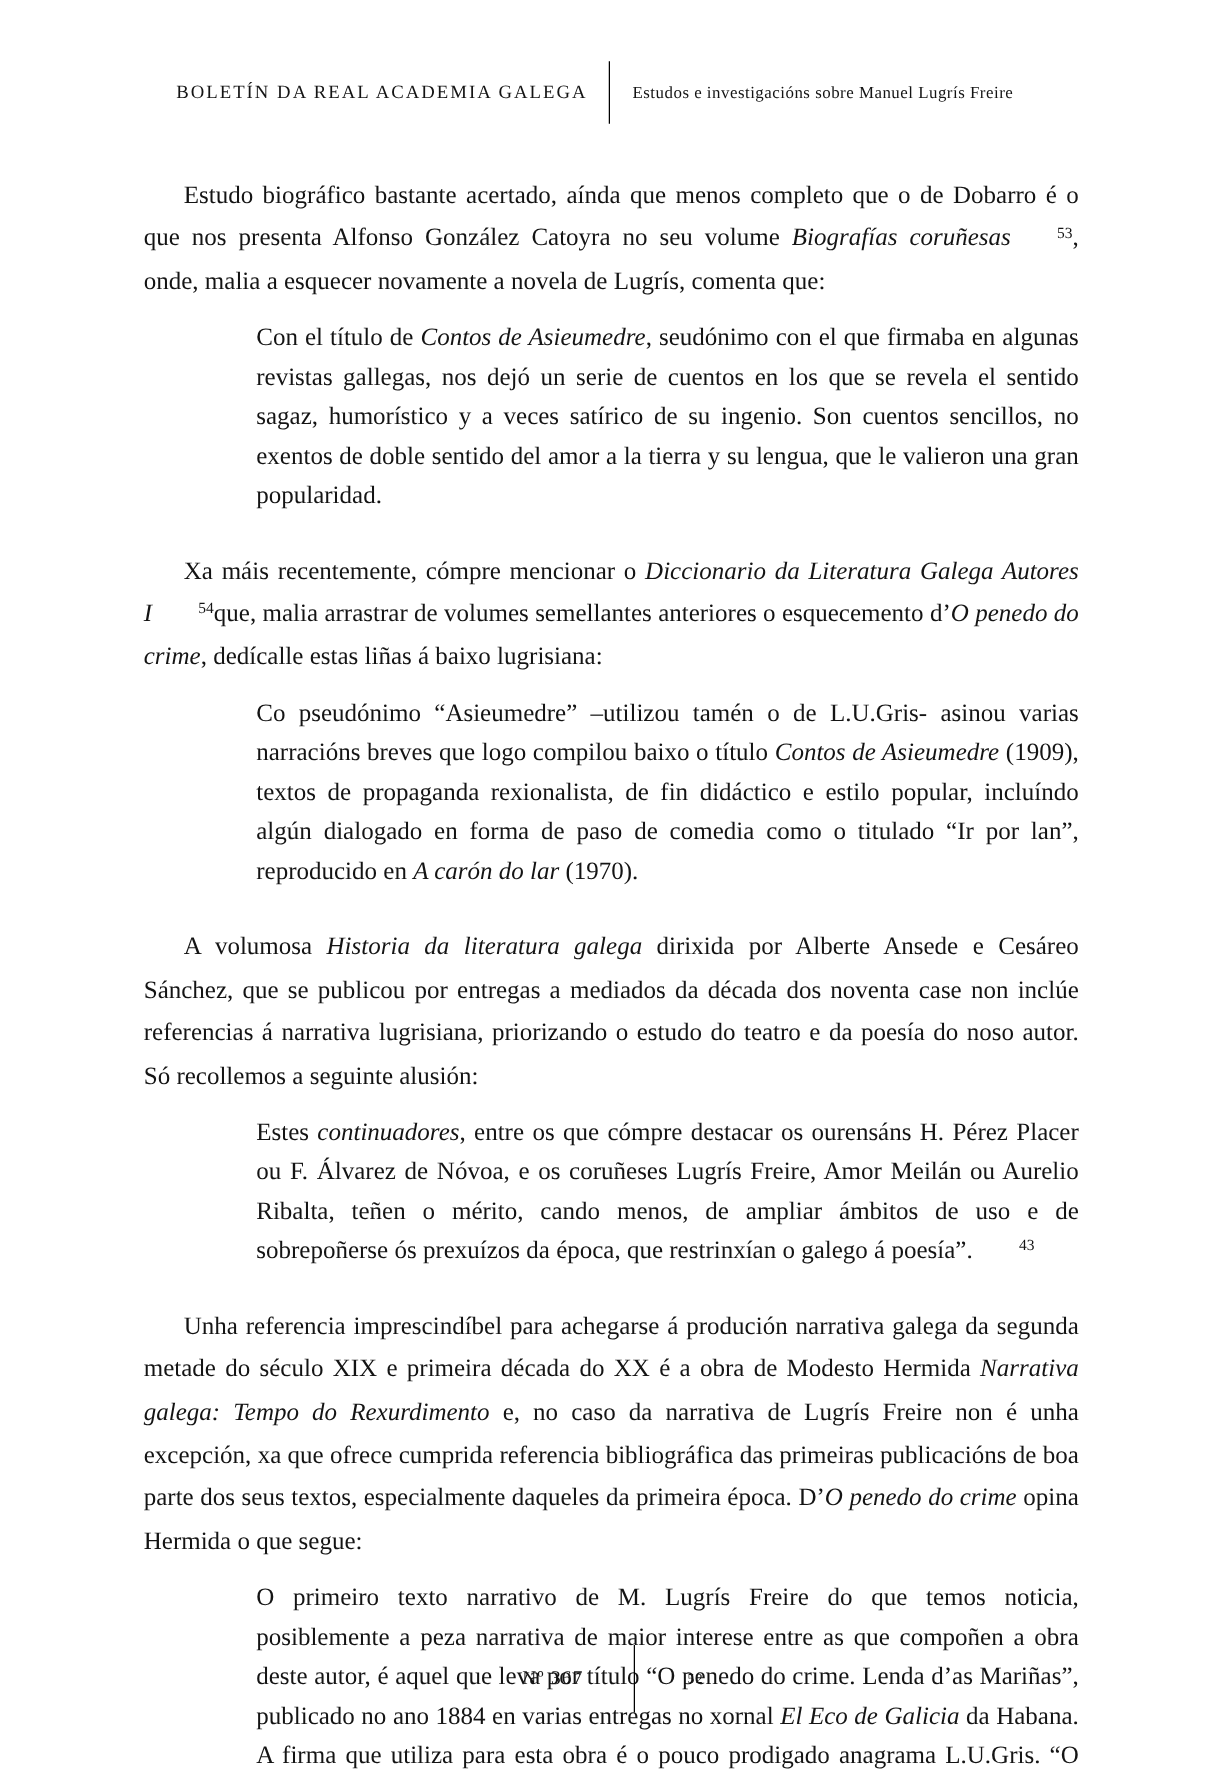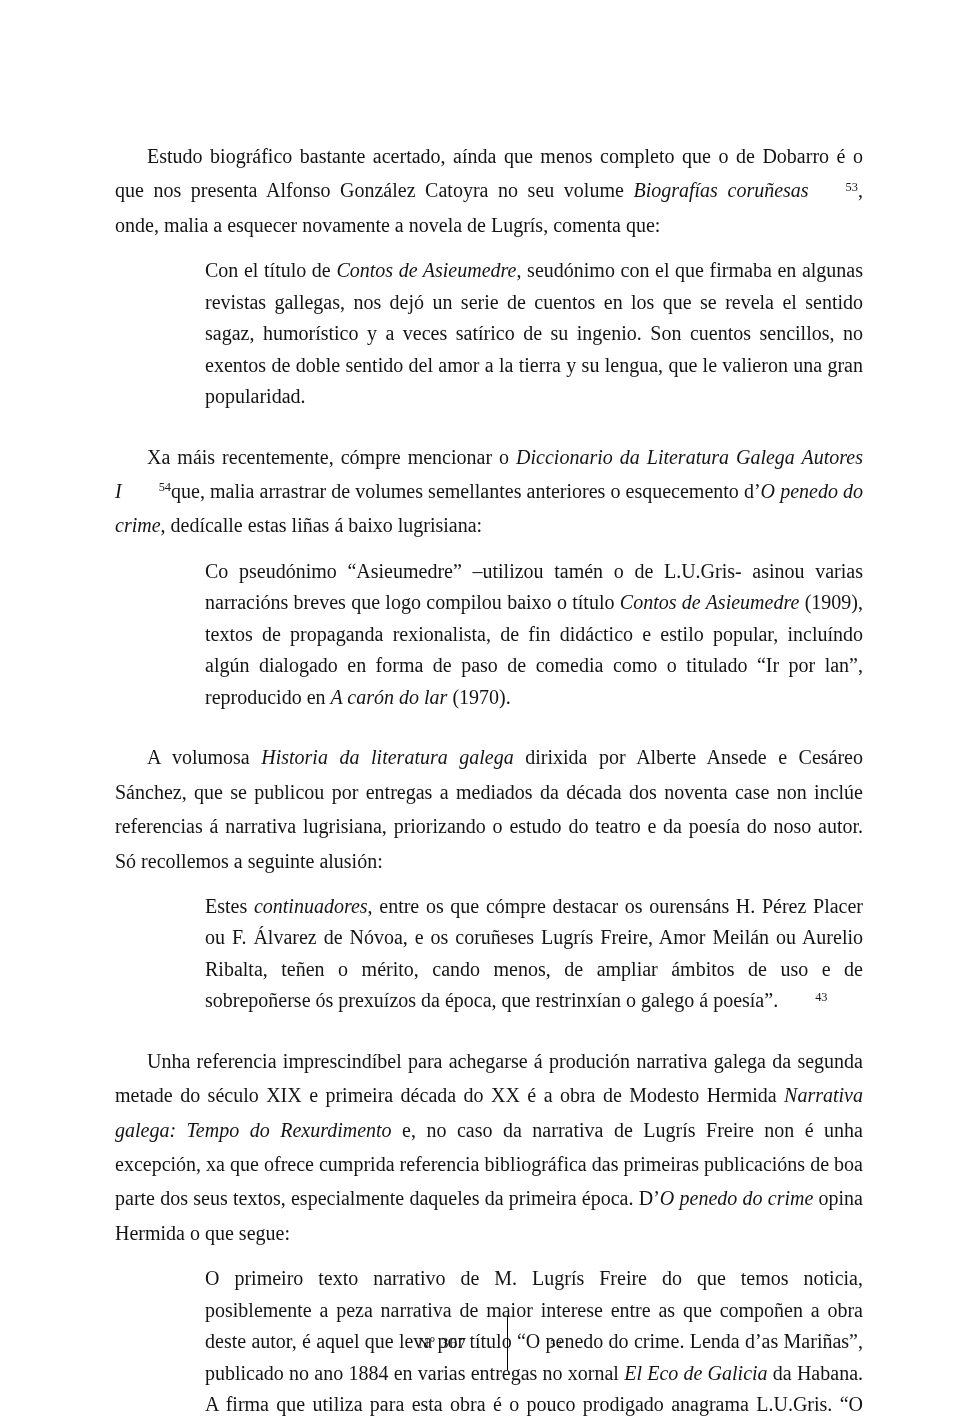--- a/index.html
+++ b/index.html
@@ -105,20 +105,25 @@
     padding-left: 22px;
     font-size: 11px;
     letter-spacing: 1px;
   }
 </style>
 </head>
 <body>
 
 <div class="page">
 
+  <header class="page-header">
+    <div class="header-left">BOLETÍN DA REAL ACADEMIA GALEGA</div>
+    <div class="v-rule header-rule"></div>
+    <div class="header-right">Estudos e investigacións sobre Manuel Lugrís Freire</div>
+  </header>
 
   <main class="page-body">
 
   <p class="paragraph"><span>Estudo biográfico bastante acertado, aínda que menos completo que o de Dobarro é o que nos presenta Alfonso González Catoyra no seu volume </span><i>Biografías coruñesas</i><sup>53</sup><span>, onde, malia a esquecer novamente a novela de Lugrís, comenta que:</span></p>
       <p class="quote"><span>Con el título de </span><i>Contos de Asieumedre</i><span>, seudónimo con el que firmaba en algunas revistas gallegas, nos dejó un serie de cuentos en los que se revela el sentido sagaz, humorístico y a veces satírico de su ingenio. Son cuentos sencillos, no exentos de doble sentido del amor a la tierra y su lengua, que le valieron una gran popularidad.</span></p>
       <p class="paragraph"><span>Xa máis recentemente, cómpre mencionar o </span><i>Diccionario da Literatura Galega Autores I</i><sup>54</sup><span>que, malia arrastrar de volumes semellantes anteriores o esquecemento d’</span><i>O penedo do crime</i><span>, dedícalle estas liñas á baixo lugrisiana:</span></p>
       <p class="quote"><span>Co pseudónimo “Asieumedre” –utilizou tamén o de L.U.Gris- asinou varias narracións breves que logo compilou baixo o título </span><i>Contos de Asieumedre</i><span> (1909), textos de propaganda rexionalista, de fin didáctico e estilo popular, incluíndo algún dialogado en forma de paso de comedia como o titulado “Ir por lan”, reproducido en </span><i>A carón do lar</i><span> (1970).</span></p>
       <p class="paragraph"><span>A volumosa </span><i>Historia da literatura galega</i><span> dirixida por Alberte Ansede e Cesáreo Sánchez, que se publicou por entregas a mediados da década dos noventa case non inclúe referencias á narrativa lugrisiana, priorizando o estudo do teatro e da poesía do noso autor. Só recollemos a seguinte alusión:</span></p>
       <p class="quote"><span>Estes </span><i>continuadores</i><span>, entre os que cómpre destacar os ourensáns H. Pérez Placer ou F. Álvarez de Nóvoa, e os coruñeses Lugrís Freire, Amor Meilán ou Aurelio Ribalta, teñen o mérito, cando menos, de ampliar ámbitos de uso e de sobrepoñerse ós prexuízos da época, que restrinxían o galego á poesía”.</span><sup>43</sup></p>
       <p class="paragraph"><span>Unha referencia imprescindíbel para achegarse á produción narrativa galega da segunda metade do século XIX e primeira década do XX é a obra de Modesto Hermida </span><i>Narrativa galega: Tempo do Rexurdimento</i><span> e, no caso da narrativa de Lugrís Freire non é unha excepción, xa que ofrece cumprida referencia bibliográfica das primeiras publicacións de boa parte dos seus textos, especialmente daqueles da primeira época. D’</span><i>O penedo do crime</i><span> opina Hermida o que segue:</span></p>

